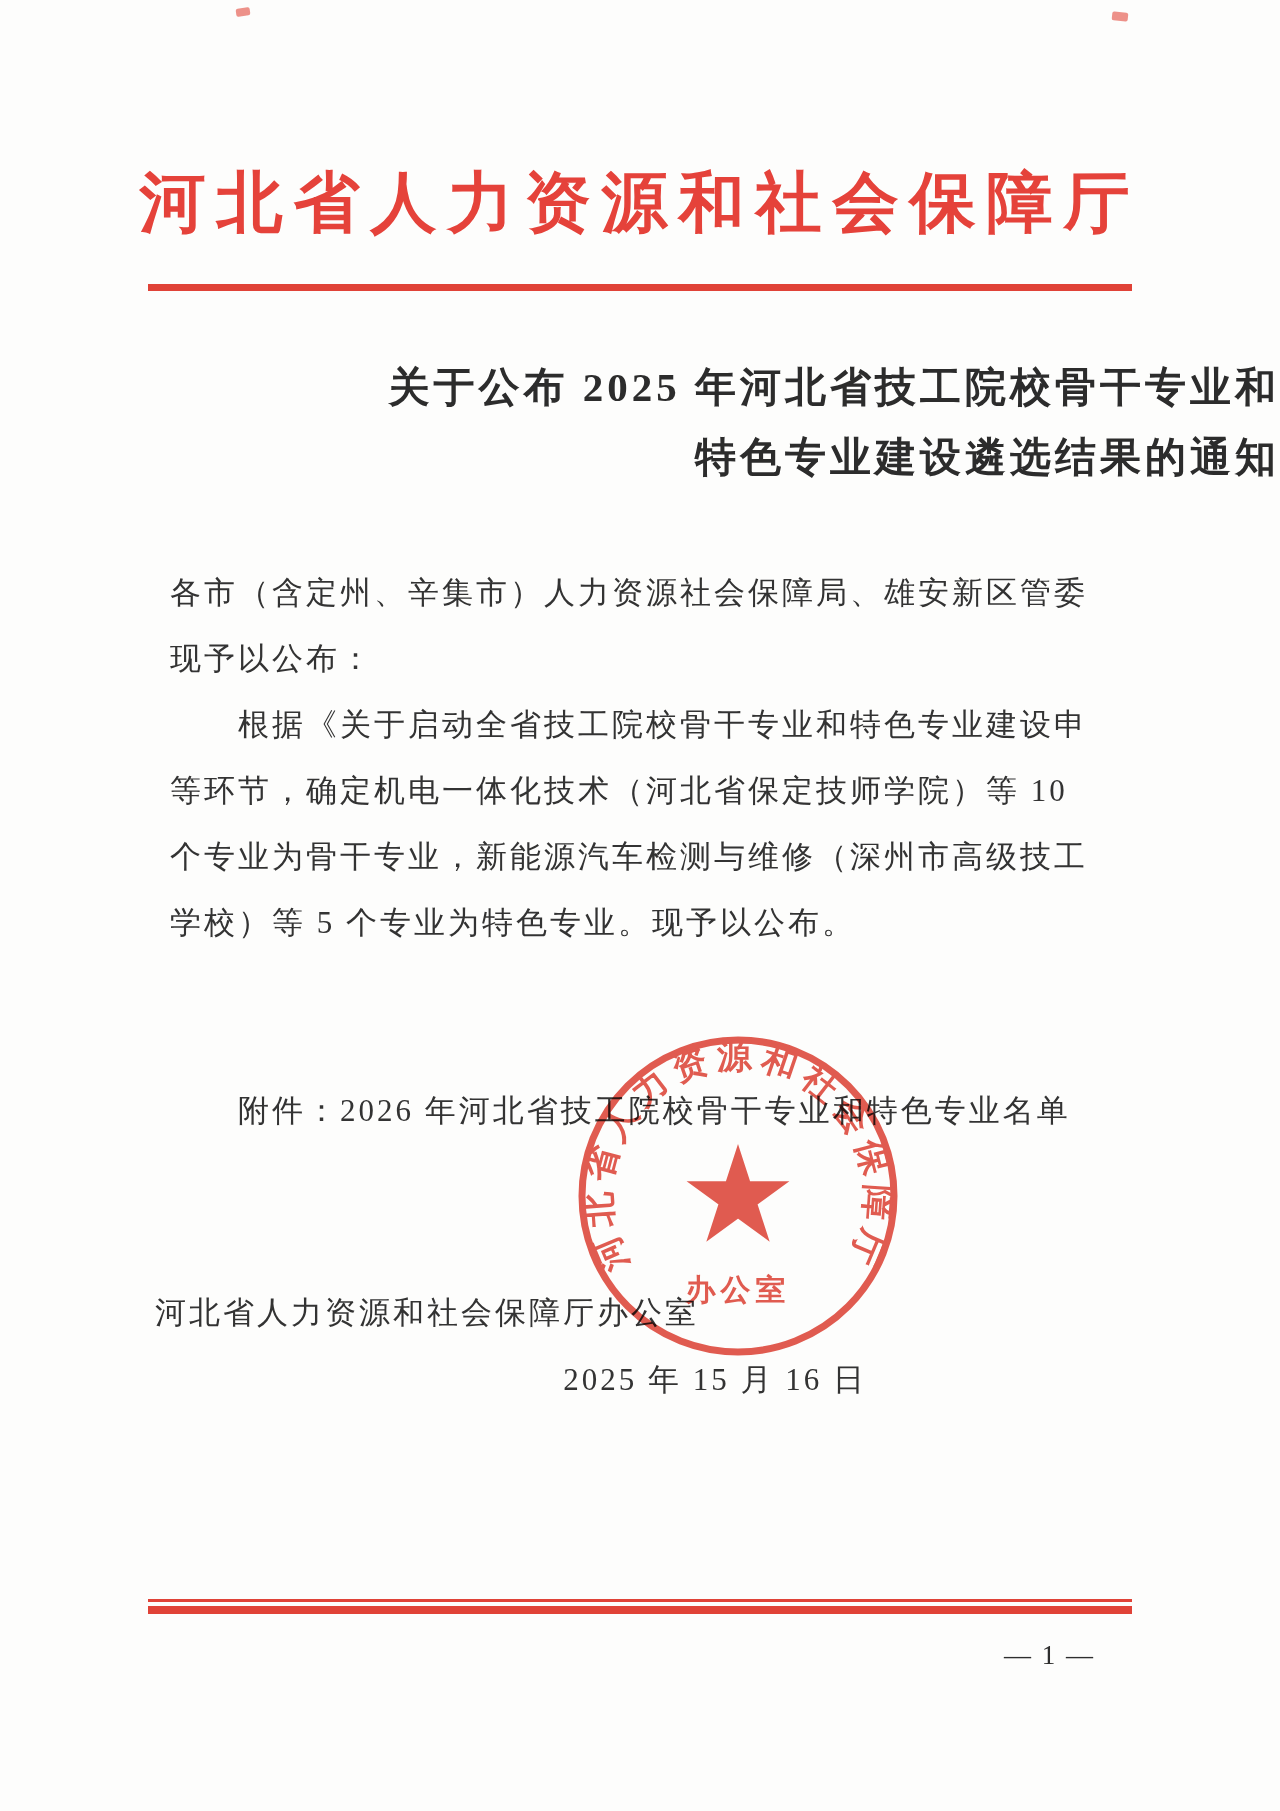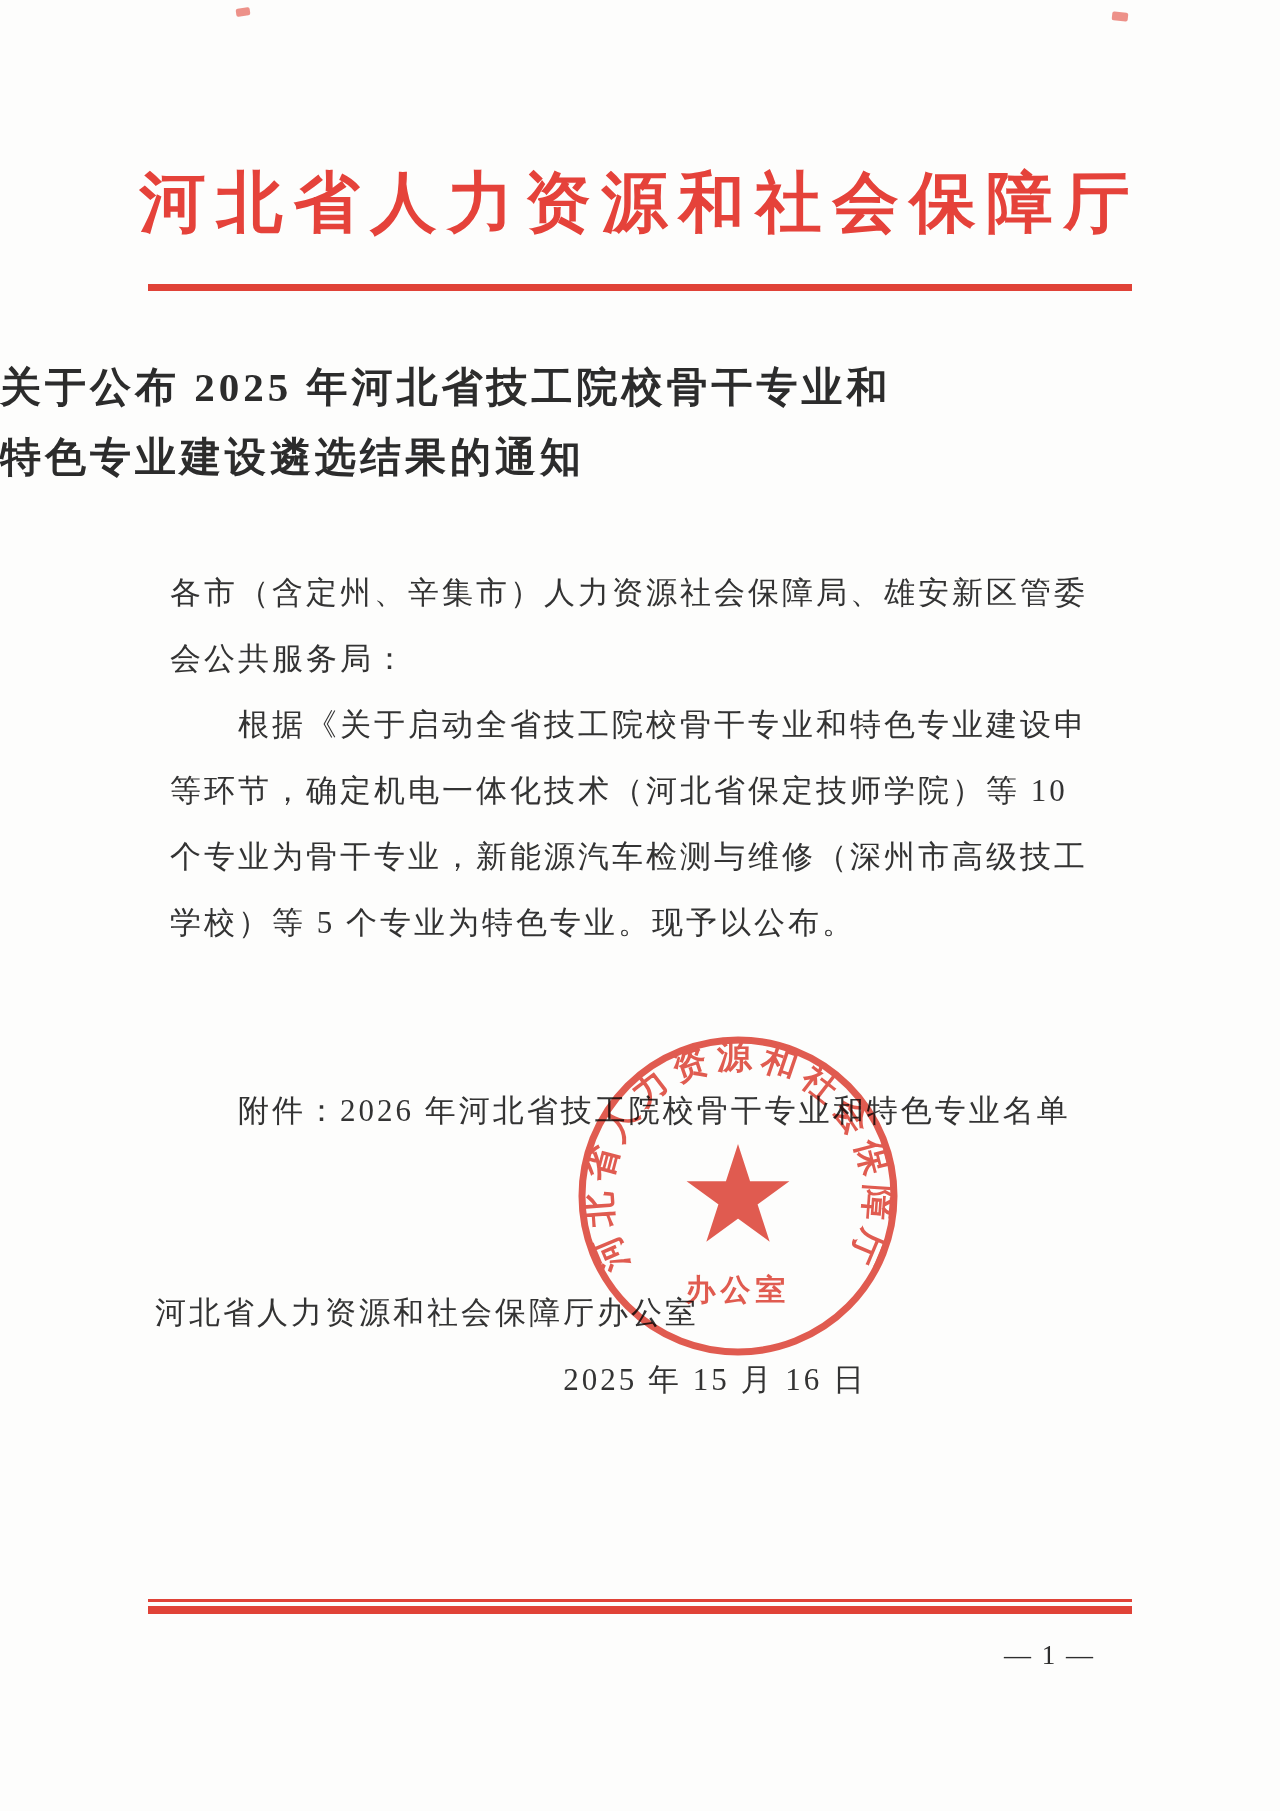--- a/index.html
+++ b/index.html
@@ -24,21 +24,21 @@
     letter-spacing:11px;
     color:#e5423a;
     white-space:nowrap;
   }
   .rule-top{
     position:absolute;left:148px;top:284px;width:984px;height:7px;
     background:#e04237;
   }
   .doc-title{
     position:absolute;top:352px;left:0;width:100%;
-    text-align:left;
+    text-align:right;
     font-size:41px;font-weight:bold;
     color:#2c2c2c;letter-spacing:4px;
     line-height:70px;
   }
   .body-col{
     position:absolute;left:170px;top:560px;width:932px;
     font-size:31px;letter-spacing:3px;
     color:#333;
   }
   .body-line{height:66px;line-height:66px;white-space:nowrap;}
@@ -91,21 +91,21 @@
 
   <div class="rule-top"></div>
 
   <div class="doc-title">
     <div>关于公布 2025 年河北省技工院校骨干专业和</div>
     <div>特色专业建设遴选结果的通知</div>
   </div>
 
   <div class="body-col">
     <div class="body-line">各市（含定州、辛集市）人力资源社会保障局、雄安新区管委</div>
-    <div class="body-line">会公共服务局：</div>
+    <div class="body-line">现予以公布：</div>
     <div class="body-line indent">根据《关于启动全省技工院校骨干专业和特色专业建设申</div>
     <div class="body-line">等环节，确定机电一体化技术（河北省保定技师学院）等 10</div>
     <div class="body-line">个专业为骨干专业，新能源汽车检测与维修（深州市高级技工</div>
     <div class="body-line">学校）等 5 个专业为特色专业。现予以公布。</div>
   </div>
 
   <div class="attachment">附件：2026 年河北省技工院校骨干专业和特色专业名单</div>
 
   <div class="sig-org">河北省人力资源和社会保障厅办公室</div>
   <div class="sig-date">2025 年 15 月 16 日</div>

